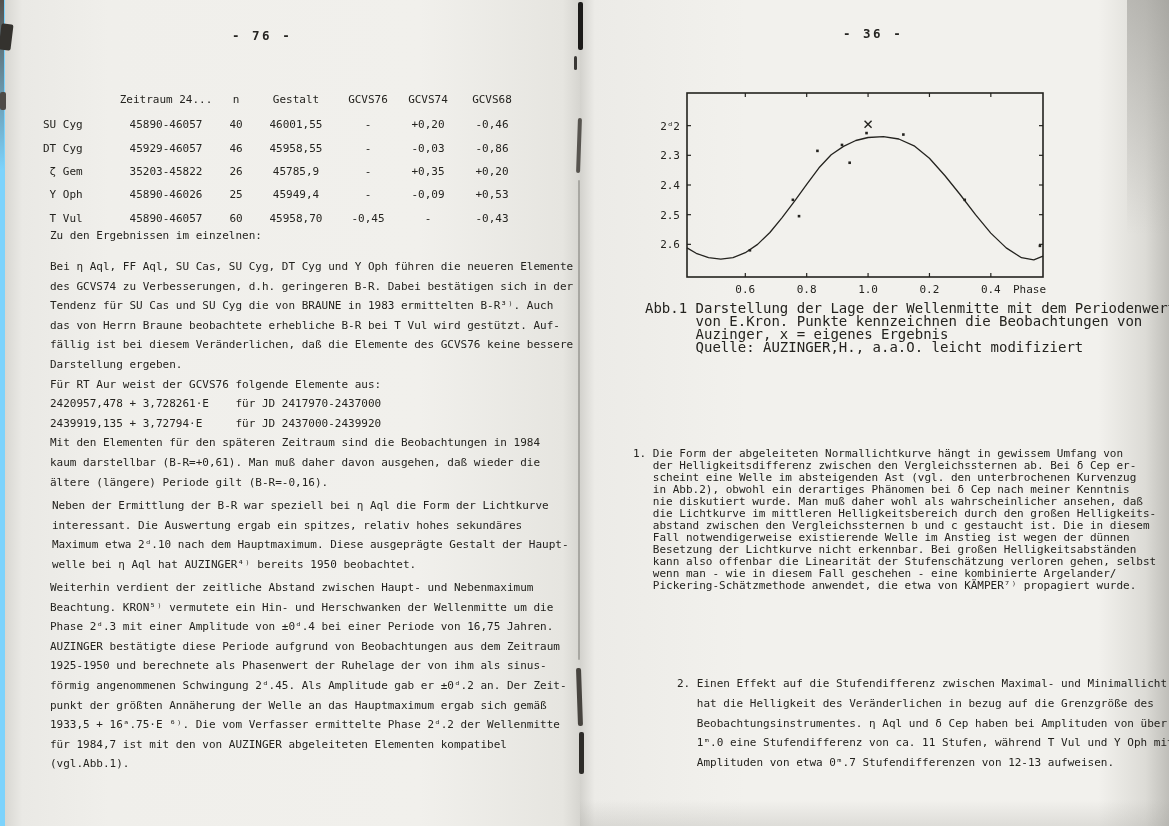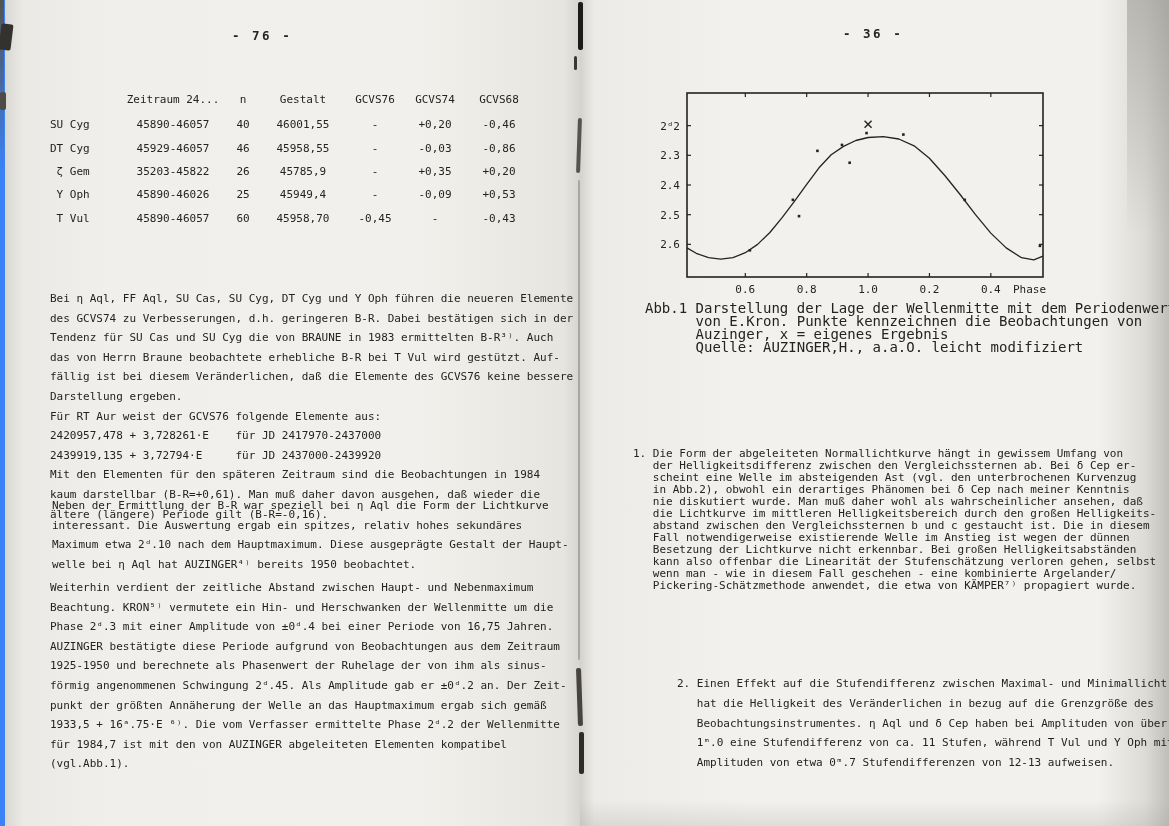--- a/index.html
+++ b/index.html
@@ -1,35 +1,35 @@
 <!DOCTYPE html>
 <html><head>
 <meta charset="utf-8">
 <style>
   html,body{margin:0;padding:0;background:#8a8985;}
-  .photo{position:relative;width:1169px;height:826px;overflow:hidden;background:#3b82f6;
+  .photo{position:relative;width:1169px;height:826px;overflow:hidden;background:#7dd3fc;
          font-family:"DejaVu Sans Mono","Liberation Mono",monospace;color:#24231f;}
   .page{position:absolute;top:0;bottom:0;}
   .page.left{left:5px;width:575px;
     background:linear-gradient(90deg,#d8d7d2 0,#eae9e5 3%,#f0efeb 18%,#f1f0ec 72%,#e6e5e0 97%,#d6d5d0 100%);}
   .page.right{left:580px;width:589px;
     background:linear-gradient(90deg,#d3d2cd 0,#ecebe7 2.5%,#f2f1ed 28%,#f2f1ed 88%,#dcdbd6 96%,#bfbeb9 100%);}
   .corner-shade{position:absolute;right:0;top:0;width:42px;height:235px;
     background:linear-gradient(180deg,rgba(150,149,144,.55),rgba(170,169,164,.35) 55%,rgba(170,169,164,0));}
   .bottom-shade{position:absolute;left:580px;right:0;bottom:0;height:26px;
     background:linear-gradient(0deg,rgba(160,159,154,.25),rgba(160,159,154,0));}
   .gutter-seg{position:absolute;border-radius:2px;}
   .ledge{position:absolute;left:0;top:0;width:4px;height:170px;
     background:linear-gradient(180deg,#55524e,rgba(85,82,78,0));}
   .blob1{position:absolute;left:0;top:24px;width:12px;height:26px;background:#34322e;border-radius:2px;transform:rotate(7deg);}
   .blob2{position:absolute;left:0;top:92px;width:6px;height:18px;background:#4e4b47;border-radius:2px;}
   .pageno{position:absolute;font-size:12.5px;font-weight:bold;letter-spacing:2.5px;color:#262522;}
   .txt{position:absolute;white-space:pre;font-size:11px;line-height:19.6px;}
   .caption{position:absolute;white-space:pre;font-size:14px;line-height:13px;}
-  .vtable{position:absolute;left:45px;top:86px;}
+  .vtable{position:absolute;left:38px;top:86px;}
   .trow{display:grid;grid-template-columns:70px 106px 34px 86px 58px 62px 66px;height:23.4px;align-items:center;font-size:11px;}
   .trow.thead{height:27px;}
   .tcell{text-align:center;white-space:pre;}
   .tcell.c0{text-align:left;}
   .figure{position:absolute;left:650px;top:78px;width:430px;height:224px;}
   .tick{font-size:11px;fill:#24231f;font-family:"DejaVu Sans Mono","Liberation Mono",monospace;}
 </style>
 </head>
 <body>
 
@@ -88,21 +88,22 @@
           <div class="tcell c0"> T Vul</div>
           <div class="tcell c1">45890-46057</div>
           <div class="tcell c2">60</div>
           <div class="tcell c3">45958,70</div>
           <div class="tcell c4">-0,45</div>
           <div class="tcell c5">-</div>
           <div class="tcell c6">-0,43</div>
         </div>
       </div>
 
-    <div class="txt" style="left:45px;top:257px;margin-top:32px;">Bei η Aql, FF Aql, SU Cas, SU Cyg, DT Cyg und Y Oph führen die neueren Elemente
+    <div class="txt" style="left:45px;top:226px;">Zu den Ergebnissen im einzelnen:</div>
+    <div class="txt" style="left:45px;top:257px;">Bei η Aql, FF Aql, SU Cas, SU Cyg, DT Cyg und Y Oph führen die neueren Elemente
 des GCVS74 zu Verbesserungen, d.h. geringeren B-R. Dabei bestätigen sich in der
 Tendenz für SU Cas und SU Cyg die von BRAUNE in 1983 ermittelten B-R³⁾. Auch
 das von Herrn Braune beobachtete erhebliche B-R bei T Vul wird gestützt. Auf-
 fällig ist bei diesem Veränderlichen, daß die Elemente des GCVS76 keine bessere
 Darstellung ergeben.
 Für RT Aur weist der GCVS76 folgende Elemente aus:
 2420957,478 + 3,728261·E    für JD 2417970-2437000
 2439919,135 + 3,72794·E     für JD 2437000-2439920
 Mit den Elementen für den späteren Zeitraum sind die Beobachtungen in 1984
 kaum darstellbar (B-R=+0,61). Man muß daher davon ausgehen, daß wieder die

